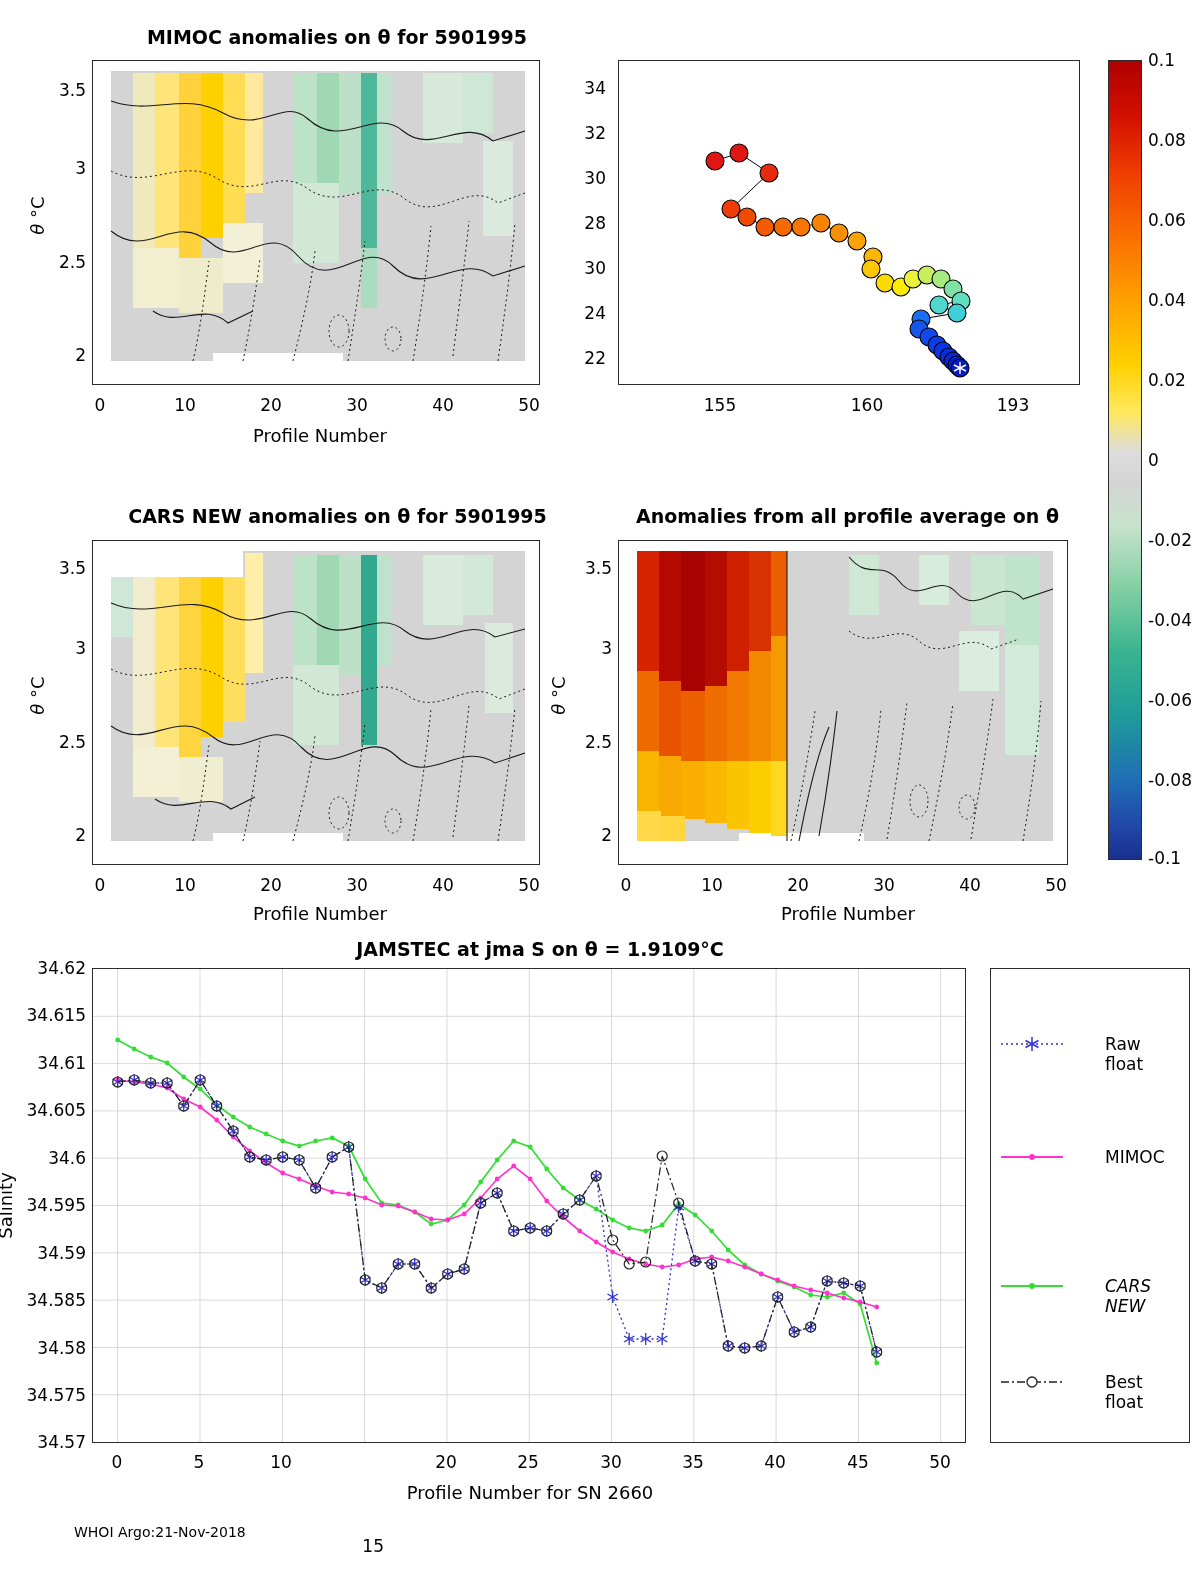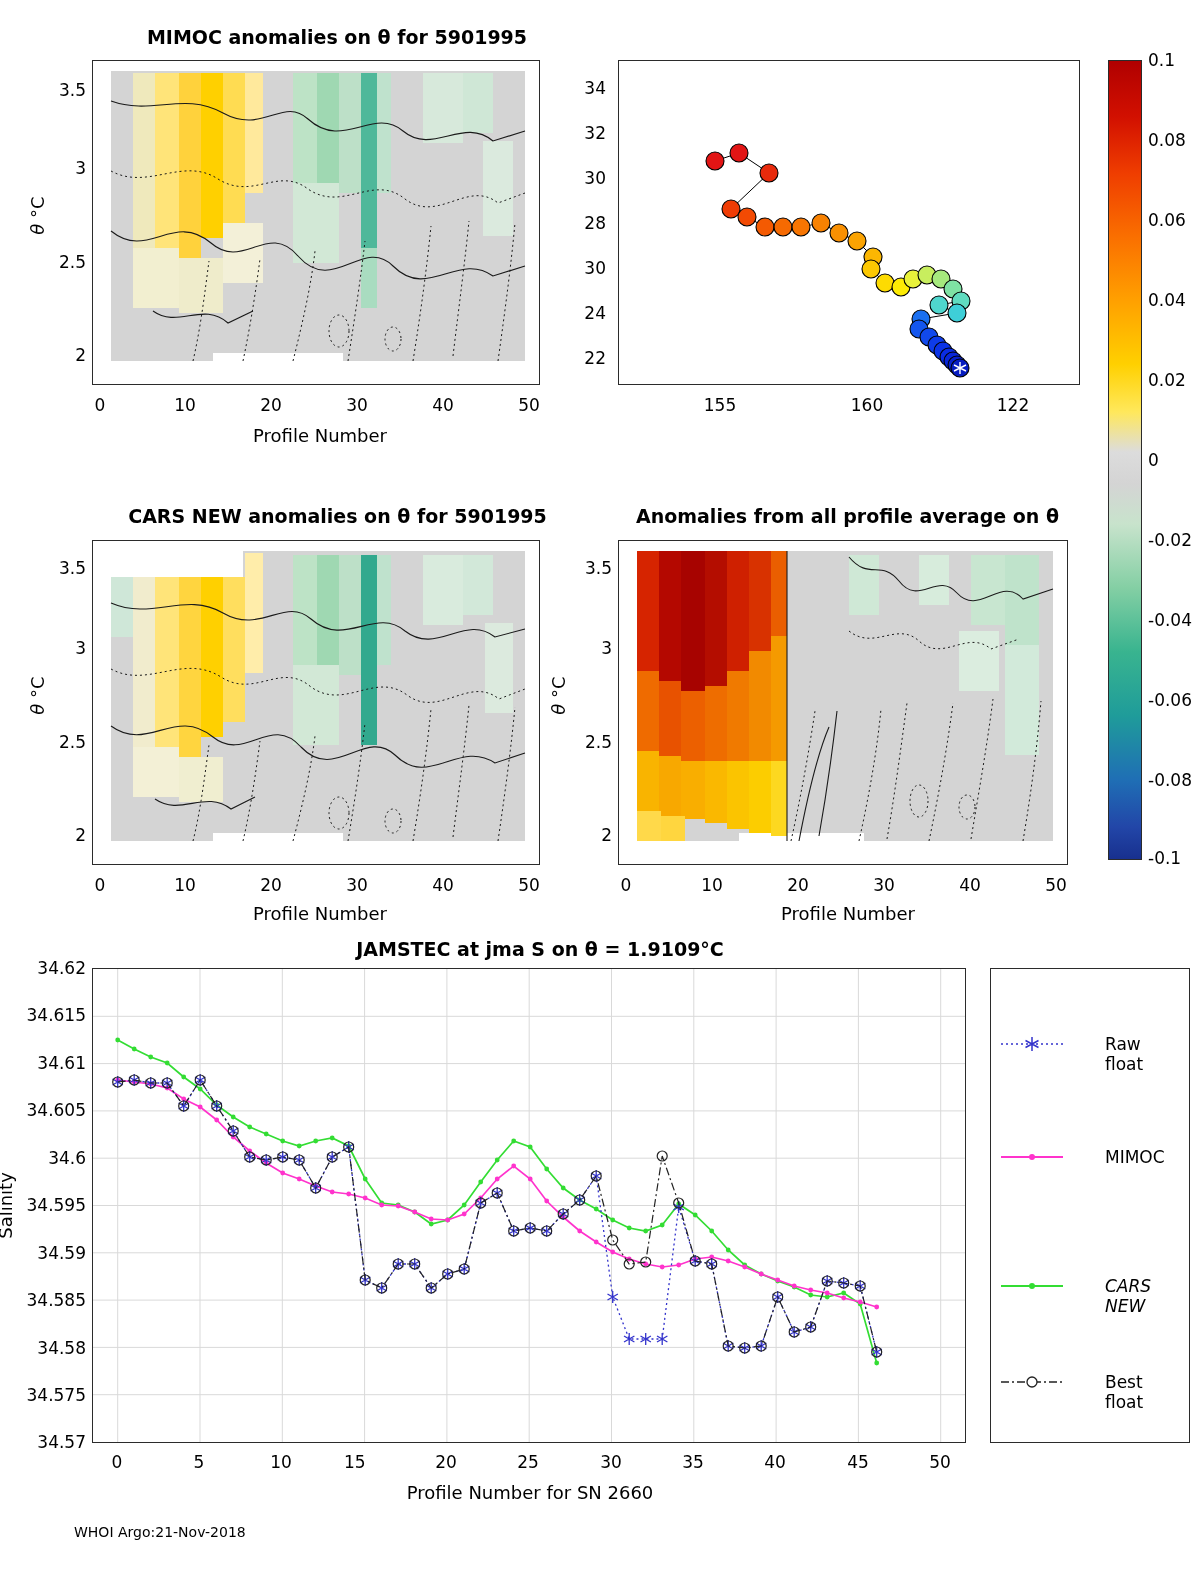--- a/index.html
+++ b/index.html
@@ -145,21 +145,21 @@
   <div class="abs tick" style="left:556px;top:78px;width:50px;text-align:right;">34</div>
   <div class="abs tick" style="left:556px;top:123px;width:50px;text-align:right;">32</div>
   <div class="abs tick" style="left:556px;top:168px;width:50px;text-align:right;">30</div>
   <div class="abs tick" style="left:556px;top:213px;width:50px;text-align:right;">28</div>
   <div class="abs tick" style="left:556px;top:258px;width:50px;text-align:right;">30</div>
   <div class="abs tick" style="left:556px;top:303px;width:50px;text-align:right;">24</div>
   <div class="abs tick" style="left:556px;top:348px;width:50px;text-align:right;">22</div>
 
   <div class="abs tick" style="left:695px;top:395px;width:50px;text-align:center;">155</div>
   <div class="abs tick" style="left:842px;top:395px;width:50px;text-align:center;">160</div>
-  <div class="abs tick" style="left:988px;top:395px;width:50px;text-align:center;">122</div>
+  <div class="abs tick" style="left:988px;top:395px;width:50px;text-align:center;">193</div>
 
   <div class="abs" style="left:1108px;top:60px;width:34px;height:800px;border:1px solid #2b2b2b;box-sizing:border-box;">
     <svg width="32" height="798" viewBox="0 0 32 798" preserveAspectRatio="none">
       <defs>
         <linearGradient id="cbgrad" x1="0" y1="0" x2="0" y2="1">
           <stop offset="0%" stop-color="#b00000"></stop>
           <stop offset="7%" stop-color="#d21000"></stop>
           <stop offset="14%" stop-color="#ef3d00"></stop>
           <stop offset="22%" stop-color="#fa6f00"></stop>
           <stop offset="30%" stop-color="#ffa000"></stop>
@@ -577,21 +577,21 @@
   <div class="abs tick" style="left:-6px;top:1290px;width:92px;text-align:right;">34.585</div>
   <div class="abs tick" style="left:-6px;top:1338px;width:92px;text-align:right;">34.58</div>
   <div class="abs tick" style="left:-6px;top:1385px;width:92px;text-align:right;">34.575</div>
   <div class="abs tick" style="left:-6px;top:1432px;width:92px;text-align:right;">34.57</div>
 
   <div class="abs axlabel" style="left:-70px;top:1195px;width:150px;text-align:center;transform:rotate(-90deg);">Salinity</div>
 
   <div class="abs tick" style="left:97px;top:1452px;width:40px;text-align:center;">0</div>
   <div class="abs tick" style="left:179px;top:1452px;width:40px;text-align:center;">5</div>
   <div class="abs tick" style="left:261px;top:1452px;width:40px;text-align:center;">10</div>
-  <div class="abs tick" style="left:344px;top:1452px;width:40px;text-align:left;">15</div>
+  <div class="abs tick" style="left:344px;top:1536px;width:40px;text-align:right;">15</div>
   <div class="abs tick" style="left:426px;top:1452px;width:40px;text-align:center;">20</div>
   <div class="abs tick" style="left:508px;top:1452px;width:40px;text-align:center;">25</div>
   <div class="abs tick" style="left:591px;top:1452px;width:40px;text-align:center;">30</div>
   <div class="abs tick" style="left:673px;top:1452px;width:40px;text-align:center;">35</div>
   <div class="abs tick" style="left:755px;top:1452px;width:40px;text-align:center;">40</div>
   <div class="abs tick" style="left:838px;top:1452px;width:40px;text-align:center;">45</div>
   <div class="abs tick" style="left:920px;top:1452px;width:40px;text-align:center;">50</div>
 
   <div class="abs axlabel" style="left:370px;top:1482px;width:320px;text-align:center;">Profile Number for SN 2660</div>
 

